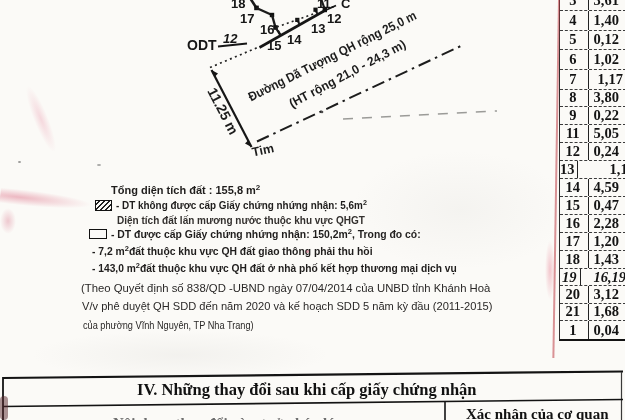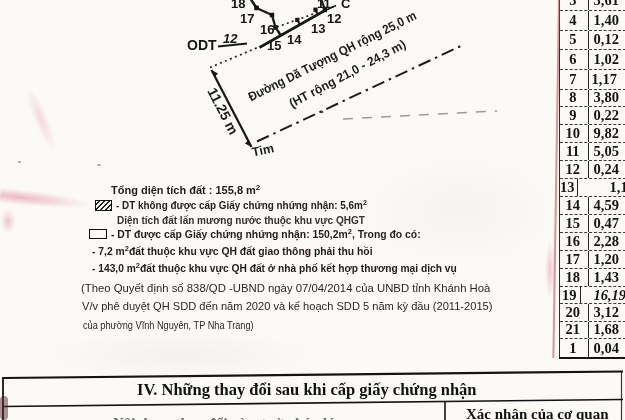--- a/index.html
+++ b/index.html
@@ -210,35 +210,31 @@
   <div style="display:flex;box-sizing:border-box;height:19.8px;border-bottom:1.3px dashed #3a3a3a;align-items:center;">
       <div style="width:28.5px;box-sizing:border-box;text-align:center;padding-right:2px;border-right:1.5px solid #222;height:100%;display:flex;align-items:center;justify-content:center;">5</div>
       <div style="padding-left:5px;">0,12</div>
     </div>
   <div style="display:flex;box-sizing:border-box;height:19.8px;border-bottom:1.3px dashed #3a3a3a;align-items:center;">
       <div style="width:28.5px;box-sizing:border-box;text-align:center;padding-right:2px;border-right:1.5px solid #222;height:100%;display:flex;align-items:center;justify-content:center;">6</div>
       <div style="padding-left:5px;">1,02</div>
     </div>
   <div style="display:flex;box-sizing:border-box;height:19.8px;border-bottom:1.3px dashed #3a3a3a;align-items:center;">
       <div style="width:28.5px;box-sizing:border-box;text-align:center;padding-right:2px;border-right:1.5px solid #222;height:100%;display:flex;align-items:center;justify-content:center;">7</div>
-      <div style="padding-left:3px;">1,17</div>
+      <div style="padding-left:9px;">1,17</div>
     </div>
   <div style="display:flex;box-sizing:border-box;height:17.0px;border-bottom:1.3px dashed #3a3a3a;align-items:center;">
       <div style="width:28.5px;box-sizing:border-box;text-align:center;padding-right:2px;border-right:1.5px solid #222;height:100%;display:flex;align-items:center;justify-content:center;">8</div>
       <div style="padding-left:5px;">3,80</div>
     </div>
   <div style="display:flex;box-sizing:border-box;height:18.0px;border-bottom:1.3px dashed #3a3a3a;align-items:center;">
       <div style="width:28.5px;box-sizing:border-box;text-align:center;padding-right:2px;border-right:1.5px solid #222;height:100%;display:flex;align-items:center;justify-content:center;">9</div>
       <div style="padding-left:5px;">0,22</div>
     </div>
   <div style="display:flex;box-sizing:border-box;height:18.0px;border-bottom:1.3px dashed #3a3a3a;align-items:center;">
-      <div style="width:28.5px;box-sizing:border-box;text-align:center;padding-right:2px;border-right:1.5px solid #222;height:100%;display:flex;align-items:center;justify-content:center;">10</div>
-      <div style="padding-left:5px;">9,82</div>
-    </div>
-  <div style="display:flex;box-sizing:border-box;height:18.0px;border-bottom:1.3px dashed #3a3a3a;align-items:center;">
       <div style="width:28.5px;box-sizing:border-box;text-align:center;padding-right:2px;border-right:1.5px solid #222;height:100%;display:flex;align-items:center;justify-content:center;">11</div>
       <div style="padding-left:5px;">5,05</div>
     </div>
   <div style="display:flex;box-sizing:border-box;height:18.0px;border-bottom:1.3px dashed #3a3a3a;align-items:center;">
       <div style="width:28.5px;box-sizing:border-box;text-align:center;padding-right:2px;border-right:1.5px solid #222;height:100%;display:flex;align-items:center;justify-content:center;">12</div>
       <div style="padding-left:5px;">0,24</div>
     </div>
   <div style="display:flex;box-sizing:border-box;height:18.0px;border-bottom:1.3px dashed #3a3a3a;align-items:center;">
       <div style="width:28.5px;box-sizing:border-box;text-align:center;padding-right:2px;border-right:1.5px solid #222;height:100%;display:flex;align-items:center;justify-content:center;">13</div>
       <div style="padding-left:5px;margin-left:27px;">1,14</div>
@@ -257,21 +253,21 @@
     </div>
   <div style="display:flex;box-sizing:border-box;height:18.0px;border-bottom:1.3px dashed #3a3a3a;align-items:center;">
       <div style="width:28.5px;box-sizing:border-box;text-align:center;padding-right:2px;border-right:1.5px solid #222;height:100%;display:flex;align-items:center;justify-content:center;">17</div>
       <div style="padding-left:5px;">1,20</div>
     </div>
   <div style="display:flex;box-sizing:border-box;height:18.0px;border-bottom:1.3px dashed #3a3a3a;align-items:center;">
       <div style="width:28.5px;box-sizing:border-box;text-align:center;padding-right:2px;border-right:1.5px solid #222;height:100%;display:flex;align-items:center;justify-content:center;">18</div>
       <div style="padding-left:5px;">1,43</div>
     </div>
   <div style="display:flex;box-sizing:border-box;height:17.4px;border-bottom:1.3px dashed #3a3a3a;align-items:center;">
-      <div style="width:28.5px;box-sizing:border-box;text-align:left;padding-right:2px;border-right:1.5px solid #222;height:100%;display:flex;align-items:center;justify-content:center;">19</div>
+      <div style="width:28.5px;box-sizing:border-box;text-align:left;padding-right:2px;border-right:1.5px solid #222;height:100%;display:flex;align-items:center;justify-content:center;font-style:italic;">19</div>
       <div style="padding-left:12px;font-style:italic;">16,19</div>
     </div>
   <div style="display:flex;box-sizing:border-box;height:17.4px;border-bottom:1.3px dashed #3a3a3a;align-items:center;">
       <div style="width:28.5px;box-sizing:border-box;text-align:center;padding-right:2px;border-right:1.5px solid #222;height:100%;display:flex;align-items:center;justify-content:center;">20</div>
       <div style="padding-left:5px;">3,12</div>
     </div>
   <div style="display:flex;box-sizing:border-box;height:17.4px;border-bottom:1.3px dashed #3a3a3a;align-items:center;">
       <div style="width:28.5px;box-sizing:border-box;text-align:center;padding-right:2px;border-right:1.5px solid #222;height:100%;display:flex;align-items:center;justify-content:center;">21</div>
       <div style="padding-left:5px;">1,68</div>
     </div>

